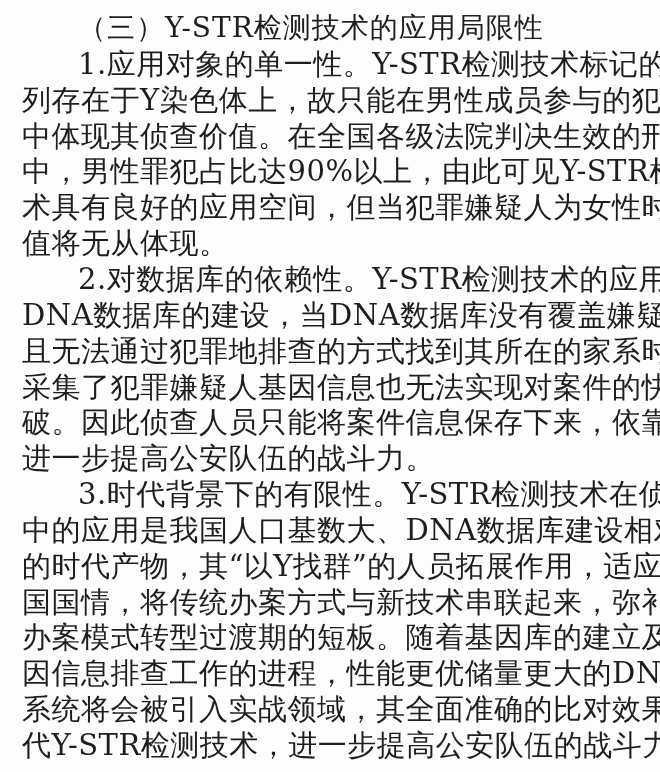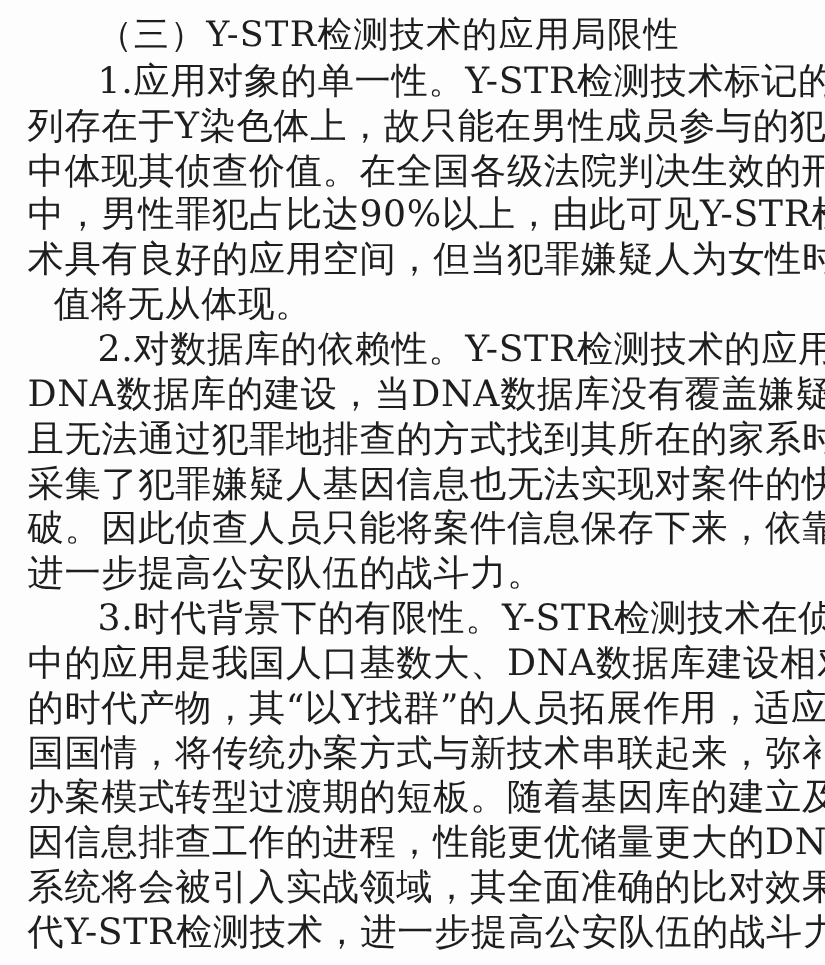--- a/index.html
+++ b/index.html
@@ -57,21 +57,21 @@
 
 <div class="page">
   <div class="line heading" style="top:7px">（三）Y-STR检测技术的应用局限性</div>
 
   <div>
     <div class="line indent" style="top: 43px;">1.应用对象的单一性。Y-STR检测技术标记的碱基序</div>
     <div class="line" style="top: 79px;">列存在于Y染色体上，故只能在男性成员参与的犯罪活动</div>
     <div class="line" style="top: 115px;">中体现其侦查价值。在全国各级法院判决生效的刑事案件</div>
     <div class="line" style="top: 150px;">中，男性罪犯占比达90%以上，由此可见Y-STR检测技</div>
     <div class="line" style="top: 186px;">术具有良好的应用空间，但当犯罪嫌疑人为女性时，其价</div>
-    <div class="line last" style="top: 222px; margin-left: 21px;">值将无从体现。</div>
+    <div class="line last" style="top: 222px;">值将无从体现。</div>
   </div>
 
   <div>
     <div class="line indent" style="top: 258px;">2.对数据库的依赖性。Y-STR检测技术的应用依赖于</div>
     <div class="line" style="top: 294px;">DNA数据库的建设，当DNA数据库没有覆盖嫌疑人信息，</div>
     <div class="line" style="top: 330px;">且无法通过犯罪地排查的方式找到其所在的家系时，即使</div>
     <div class="line" style="top: 366px;">采集了犯罪嫌疑人基因信息也无法实现对案件的快速侦</div>
     <div class="line" style="top: 401px;">破。因此侦查人员只能将案件信息保存下来，依靠基因数</div>
     <div class="line last" style="top: 437px;">进一步提高公安队伍的战斗力。</div>
   </div>

